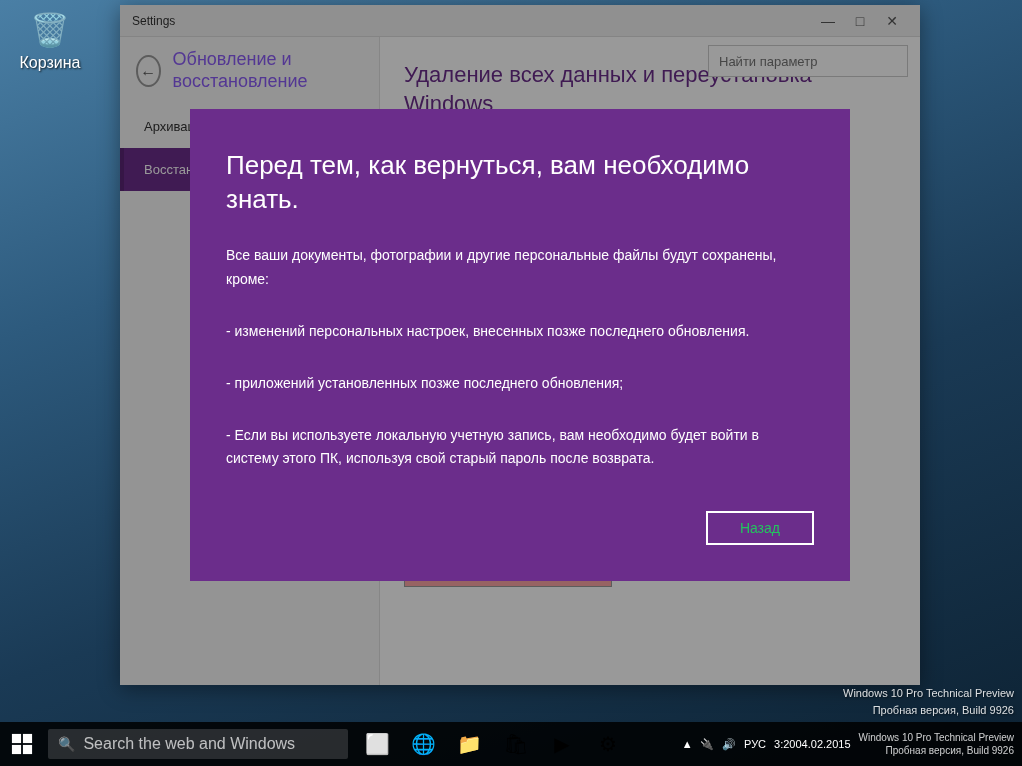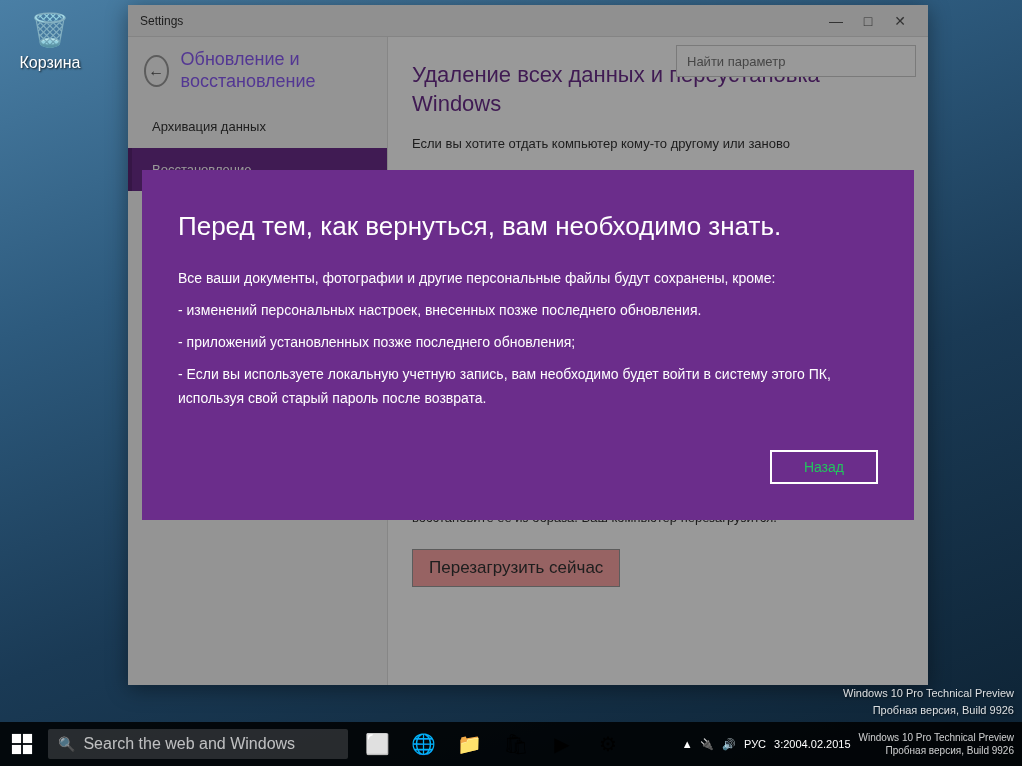--- a/index.html
+++ b/index.html
@@ -128,21 +128,21 @@
       color: rgba(255,255,255,0.8);
       font-size: 10px;
       text-align: right;
       line-height: 1.3;
     }
 
     
     .settings-window {
       position: absolute;
       top: 5px;
-      left: 128px;
+      left: 120px;
       width: 800px;
       height: 680px;
       background: #fff;
       box-shadow: 0 4px 20px rgba(0,0,0,0.4);
       display: flex;
       flex-direction: column;
     }
     .settings-titlebar {
       height: 32px;
       background: #f0f0f0;
@@ -236,21 +236,21 @@
       flex: 1;
       background: white;
       overflow-y: auto;
       padding: 24px;
       position: relative;
     }
     .settings-search {
       position: absolute;
       top: 8px;
       right: 12px;
-      width: 240px;
+      width: 200px;
     }
     .settings-search input {
       width: 100%;
       height: 32px;
       border: 1px solid #ccc;
       padding: 0 10px;
       font-size: 13px;
       color: #999;
       outline: none;
     }
@@ -285,39 +285,40 @@
       left: 0;
       right: 0;
       bottom: 0;
       background: rgba(0,0,0,0.4);
       display: flex;
       align-items: center;
       justify-content: center;
       z-index: 100;
     }
     .modal {
-      width: 772px;
+      width: 660px;
       background: #6b2d8b;
       padding: 40px 36px 36px;
       color: white;
       position: relative;
     }
     .modal-title {
       font-size: 26px;
       font-weight: 300;
       margin-bottom: 24px;
       line-height: 1.3;
     }
     .modal-body {
       font-size: 14px;
       line-height: 1.7;
       margin-bottom: 40px;
     }
     .modal-body p {
       margin-bottom: 8px;
+      margin-top: 28px;
     }
     .modal-buttons {
       display: flex;
       justify-content: flex-end;
       gap: 16px;
     }
     .modal-btn {
       padding: 7px 32px;
       border: 2px solid white;
       background: transparent;

